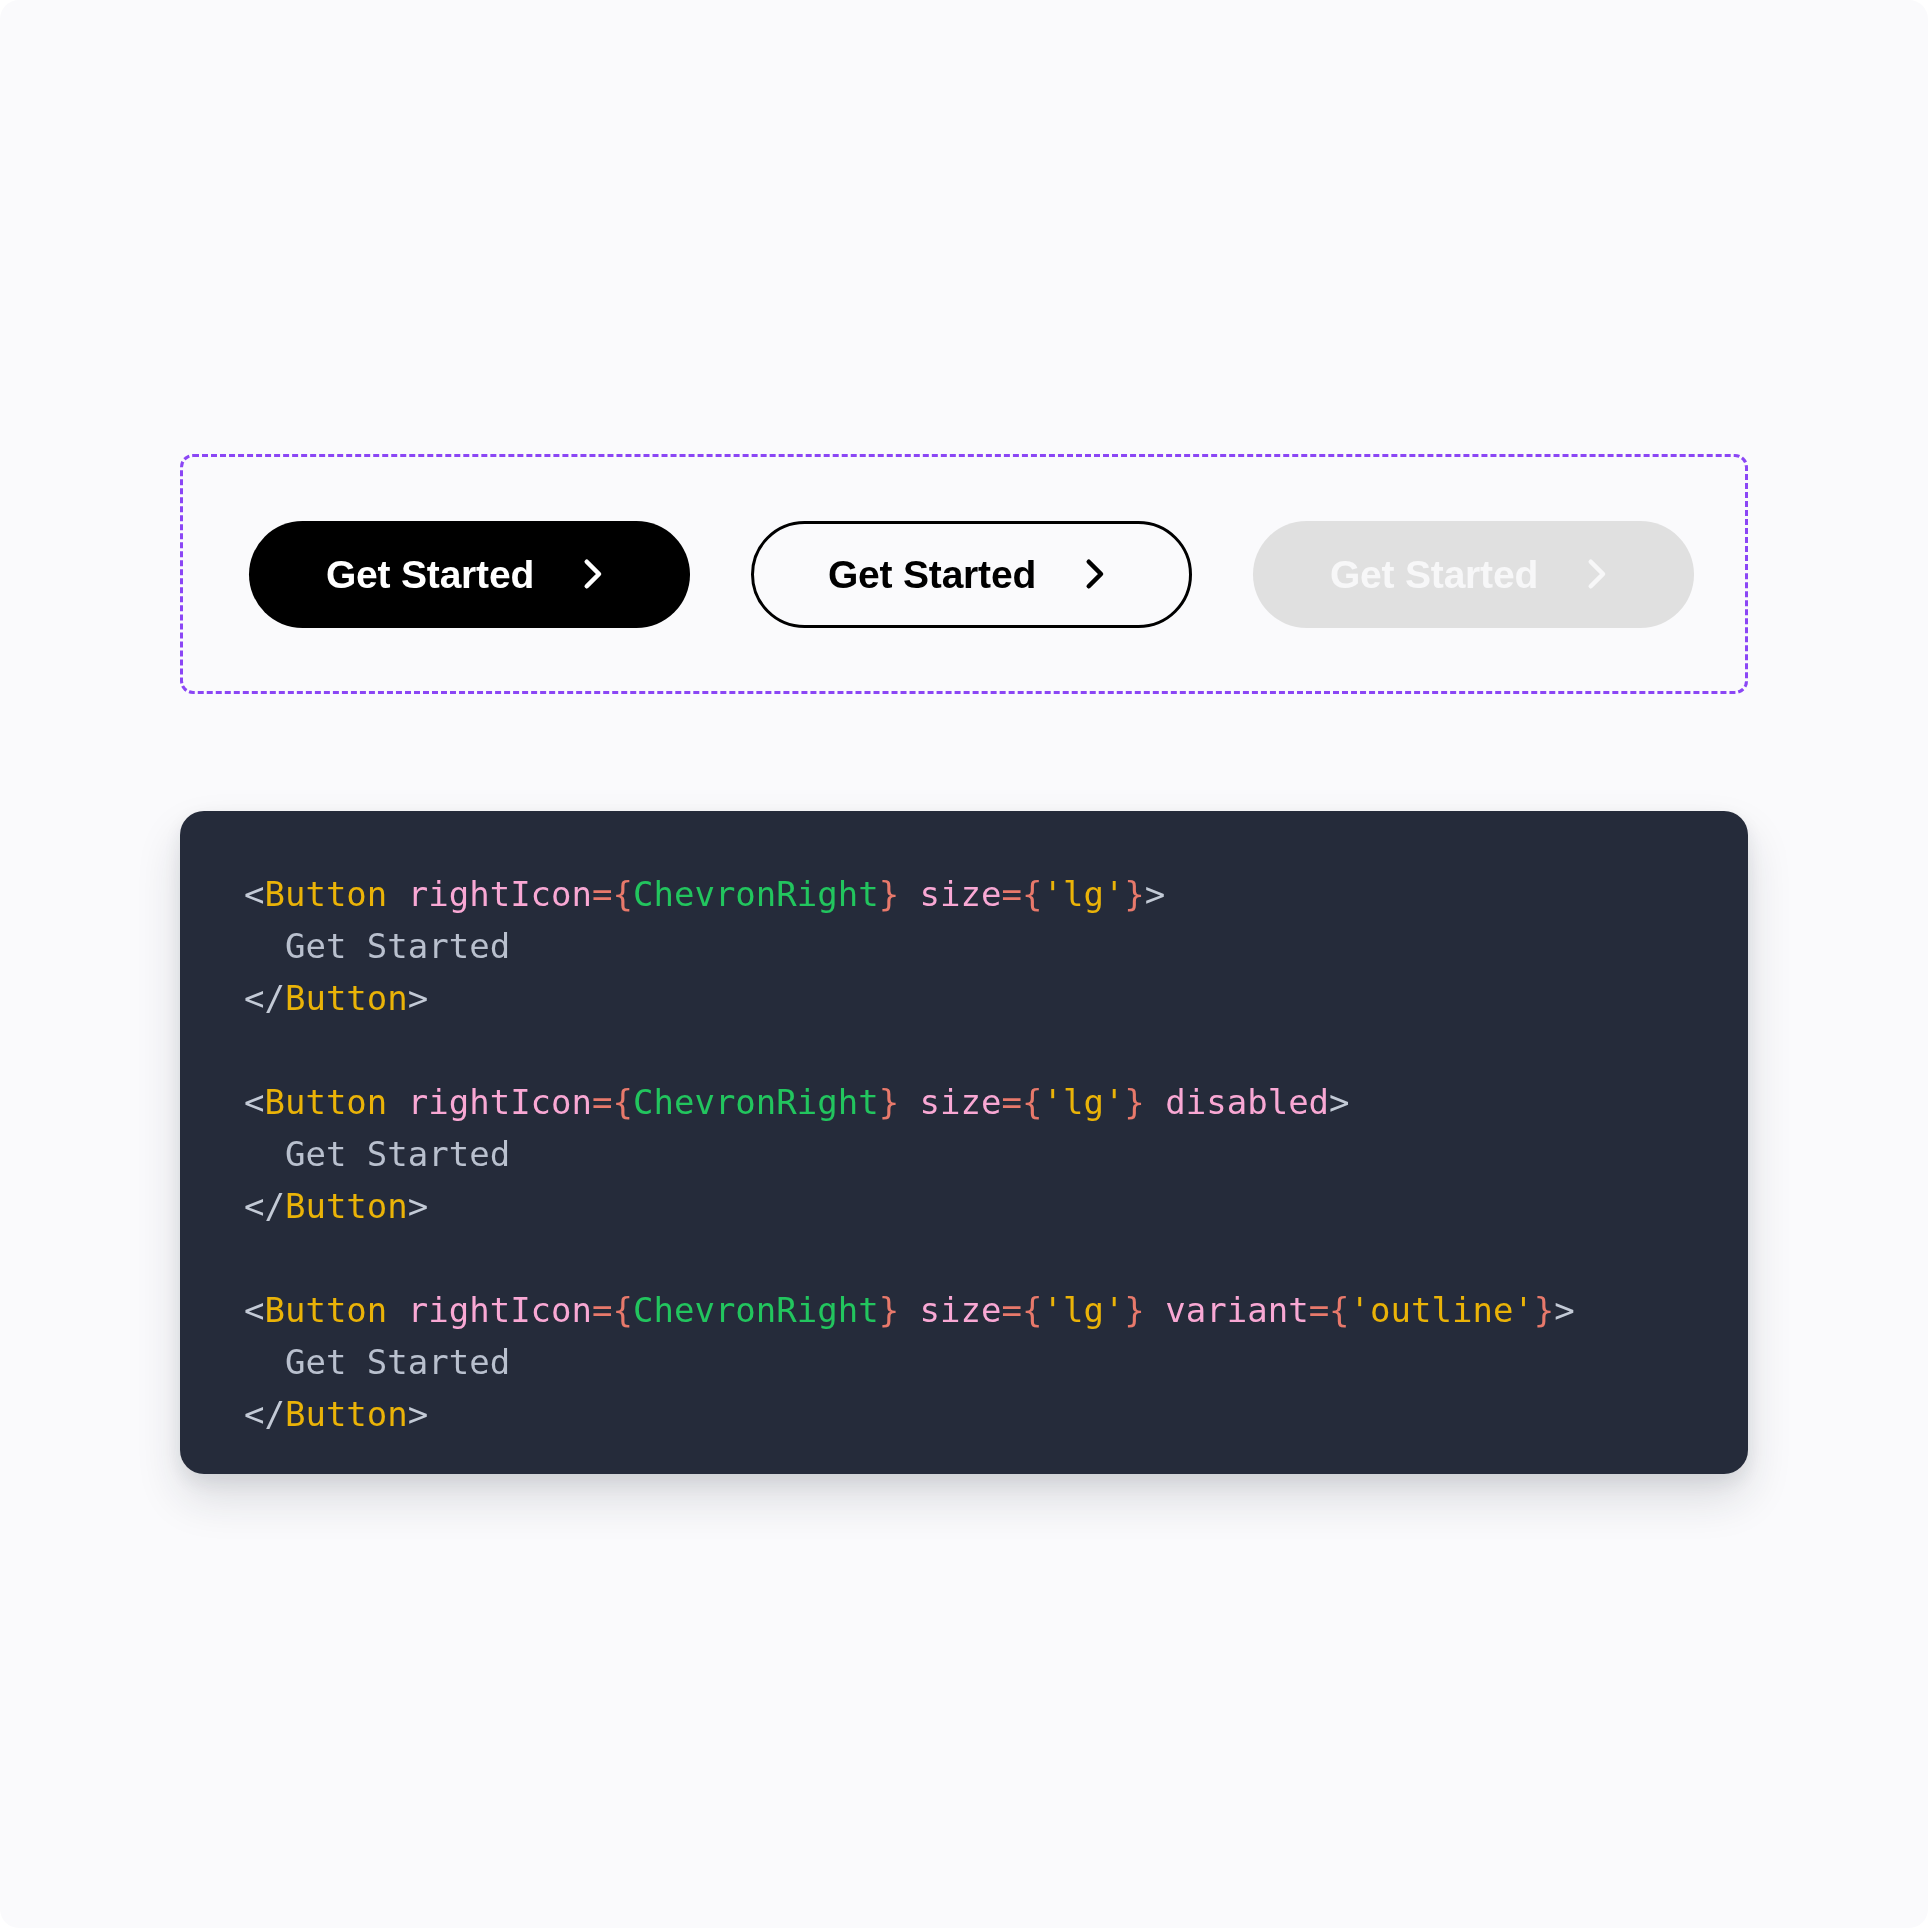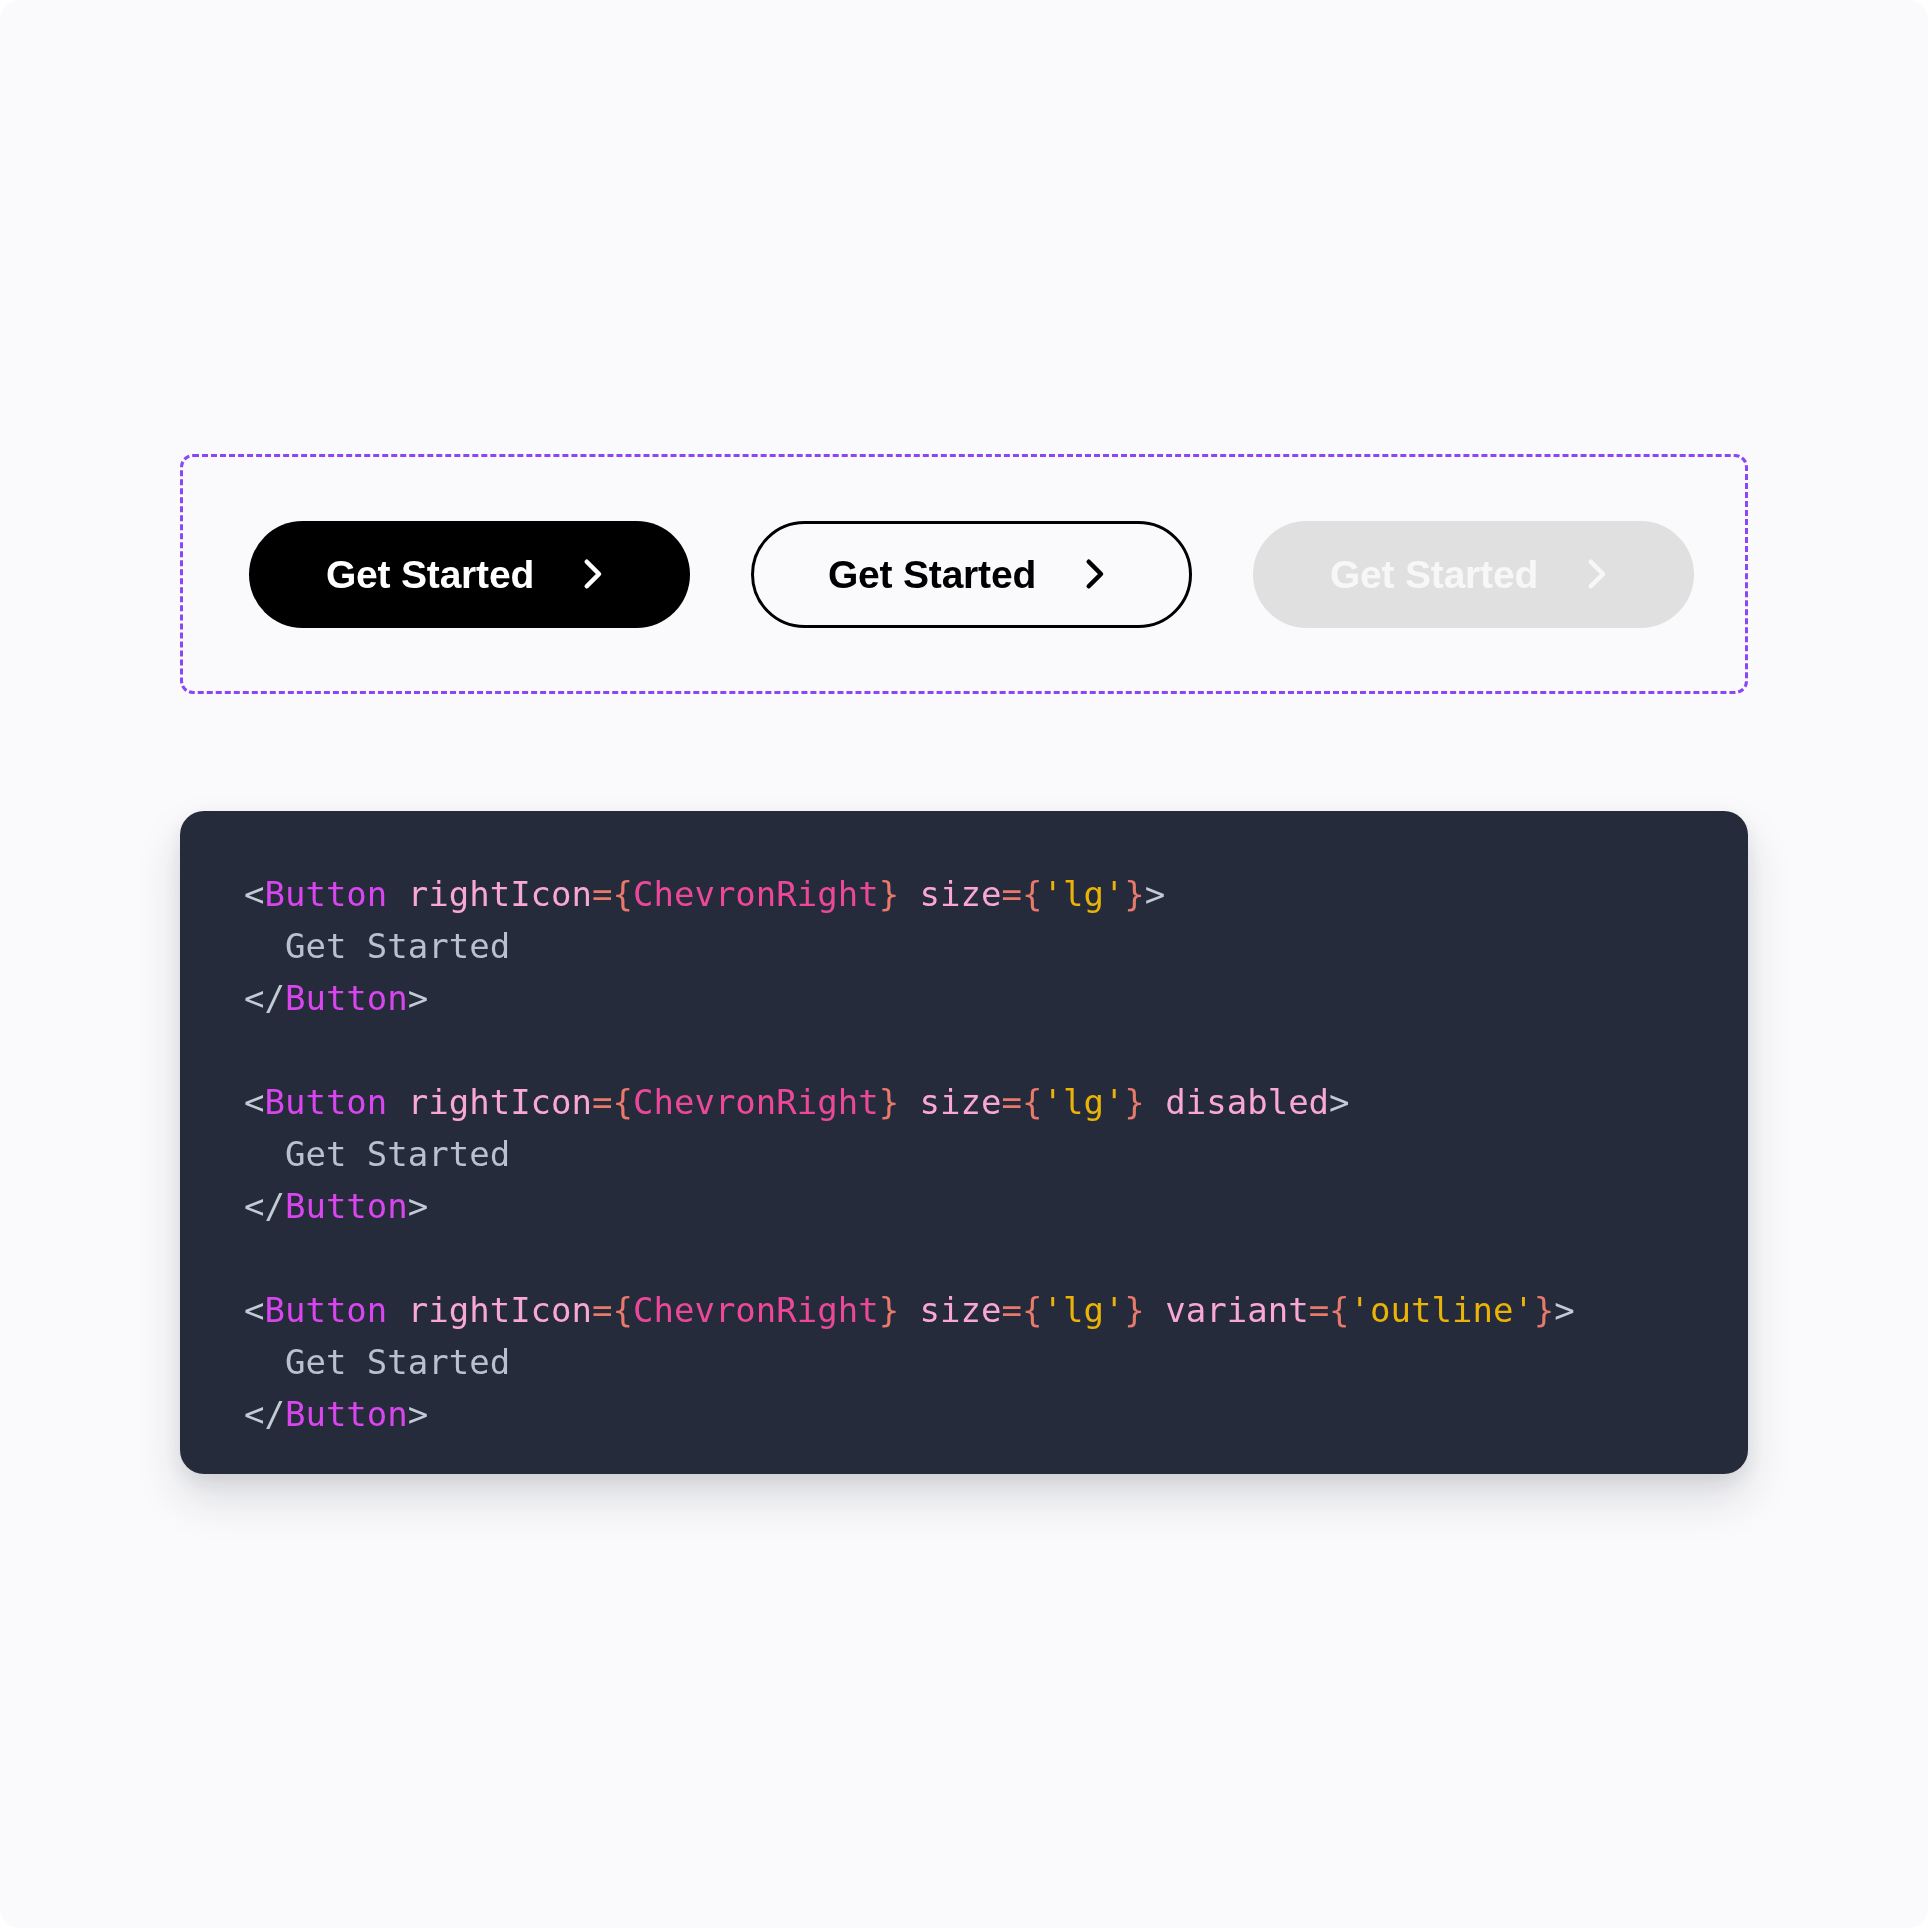--- a/index.html
+++ b/index.html
@@ -114,25 +114,25 @@
     margin: 0;
     font-family: "DejaVu Sans Mono", "Liberation Mono", monospace;
     font-size: 34px;
     line-height: 52px;
     white-space: pre;
     color: #C8CEDA;
     tab-size: 2;
   }
 
   .tk-punc   { color: #C3CAD6; }
-  .tk-tag    { color: #d946ef; }
+  .tk-tag    { color: #eab308; }
   .tk-attr   { color: #f9a8d4; }
   .tk-eq     { color: #E8796B; }
   .tk-brace  { color: #E8796B; }
-  .tk-plain  { color: #ec4899; text-align: right; }
+  .tk-plain  { color: #22c55e; text-align: right; }
   .tk-string { color: #eab308; }
   .tk-text   { color: #B9C0CE; }
 </style>
 </head>
 <body>
 
 <div class="page-canvas">
 
   <div class="preview-box">
 

